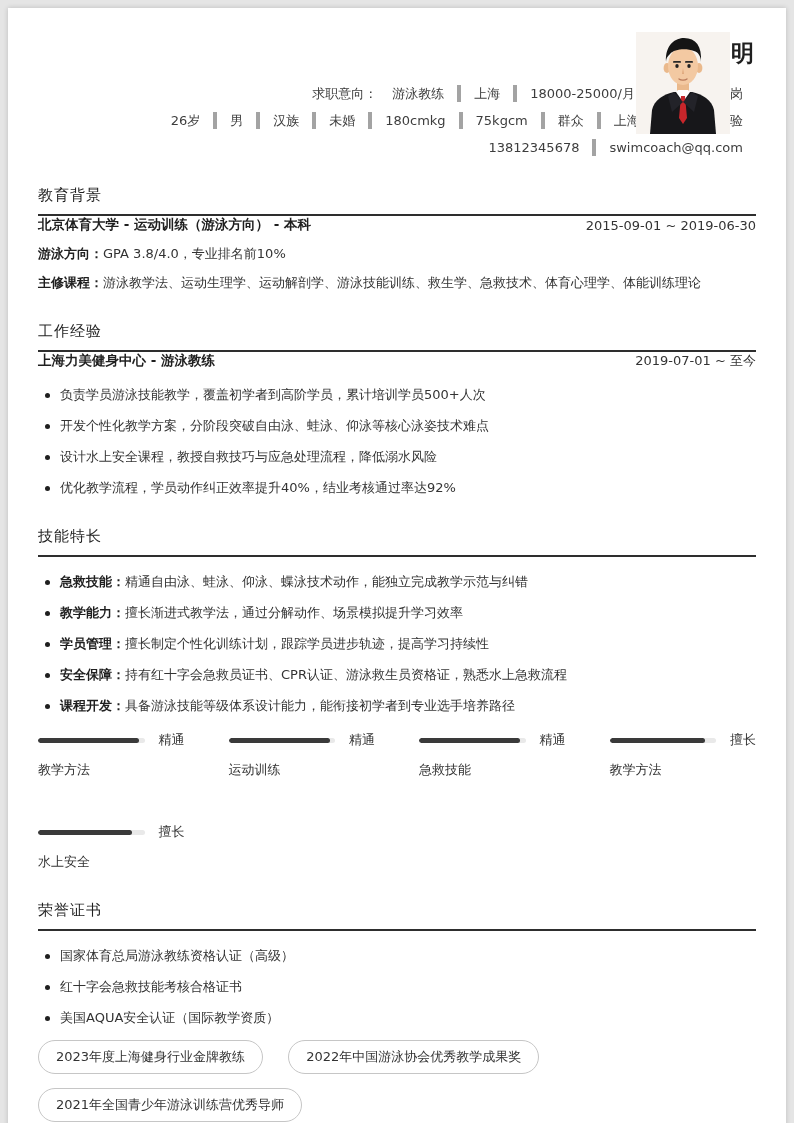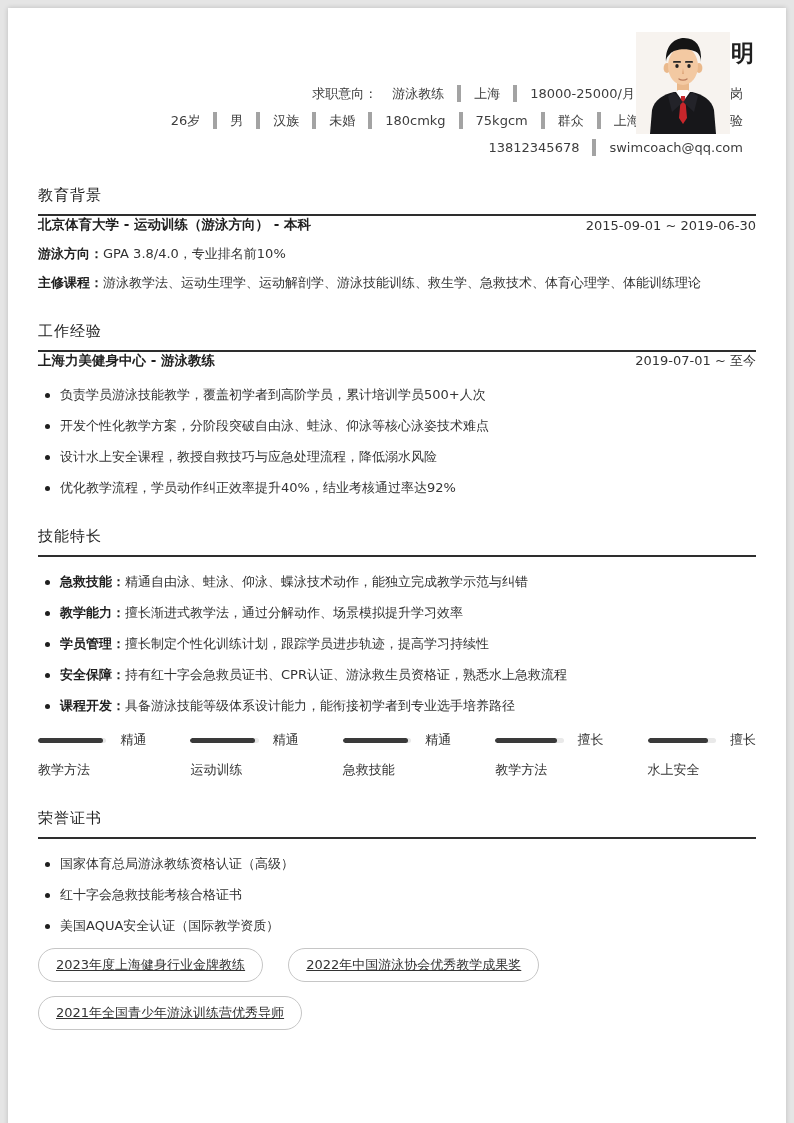--- a/index.html
+++ b/index.html
@@ -47,35 +47,35 @@
     position:relative; padding-left:22px; margin-bottom:13px;
     font-size:13px; line-height:18px; color:#333;
   }
   ul.blist li::before {
     content:""; position:absolute; left:7px; top:7px;
     width:5px; height:5px; border-radius:50%; background:#1f1f1f;
   }
   ul.blist li b { color:#1f1f1f; }
   
   .bars {
-    display:grid; grid-template-columns:repeat(5, 1fr);
+    display:grid; grid-template-columns:repeat(4, 1fr);
     column-gap:42px; row-gap:16px; margin-top:16px;gap:44px;
   }
   .bar-item { }
   .bar-row { display:flex; align-items:center; }
   .bar-track { flex:1; height:5px; background:#e9e9e9; border-radius:3px; overflow:hidden; }
   .bar-fill { height:100%; background:#3a3a3a; border-radius:3px; }
   .bar-level { font-size:13px; color:#333; margin-left:14px; white-space:nowrap; }
   .bar-name { font-size:13px; color:#333; margin-top:12px; }
   
   .badges { margin-top:6px; }
   .badge {
     display:inline-block; border:1px solid #c6c6c6; border-radius:17px;
     padding:7px 17px; font-size:13px; color:#333;
-    margin-right:20px; margin-bottom:14px; background:#fff;text-decoration:underline;
+    margin-right:20px; margin-bottom:14px; background:#fff;
   }
 </style>
 </head>
 <body>
 
 <div class="page">
 
   <div class="hdr">
     <div class="hdr-name">张明</div>
 

